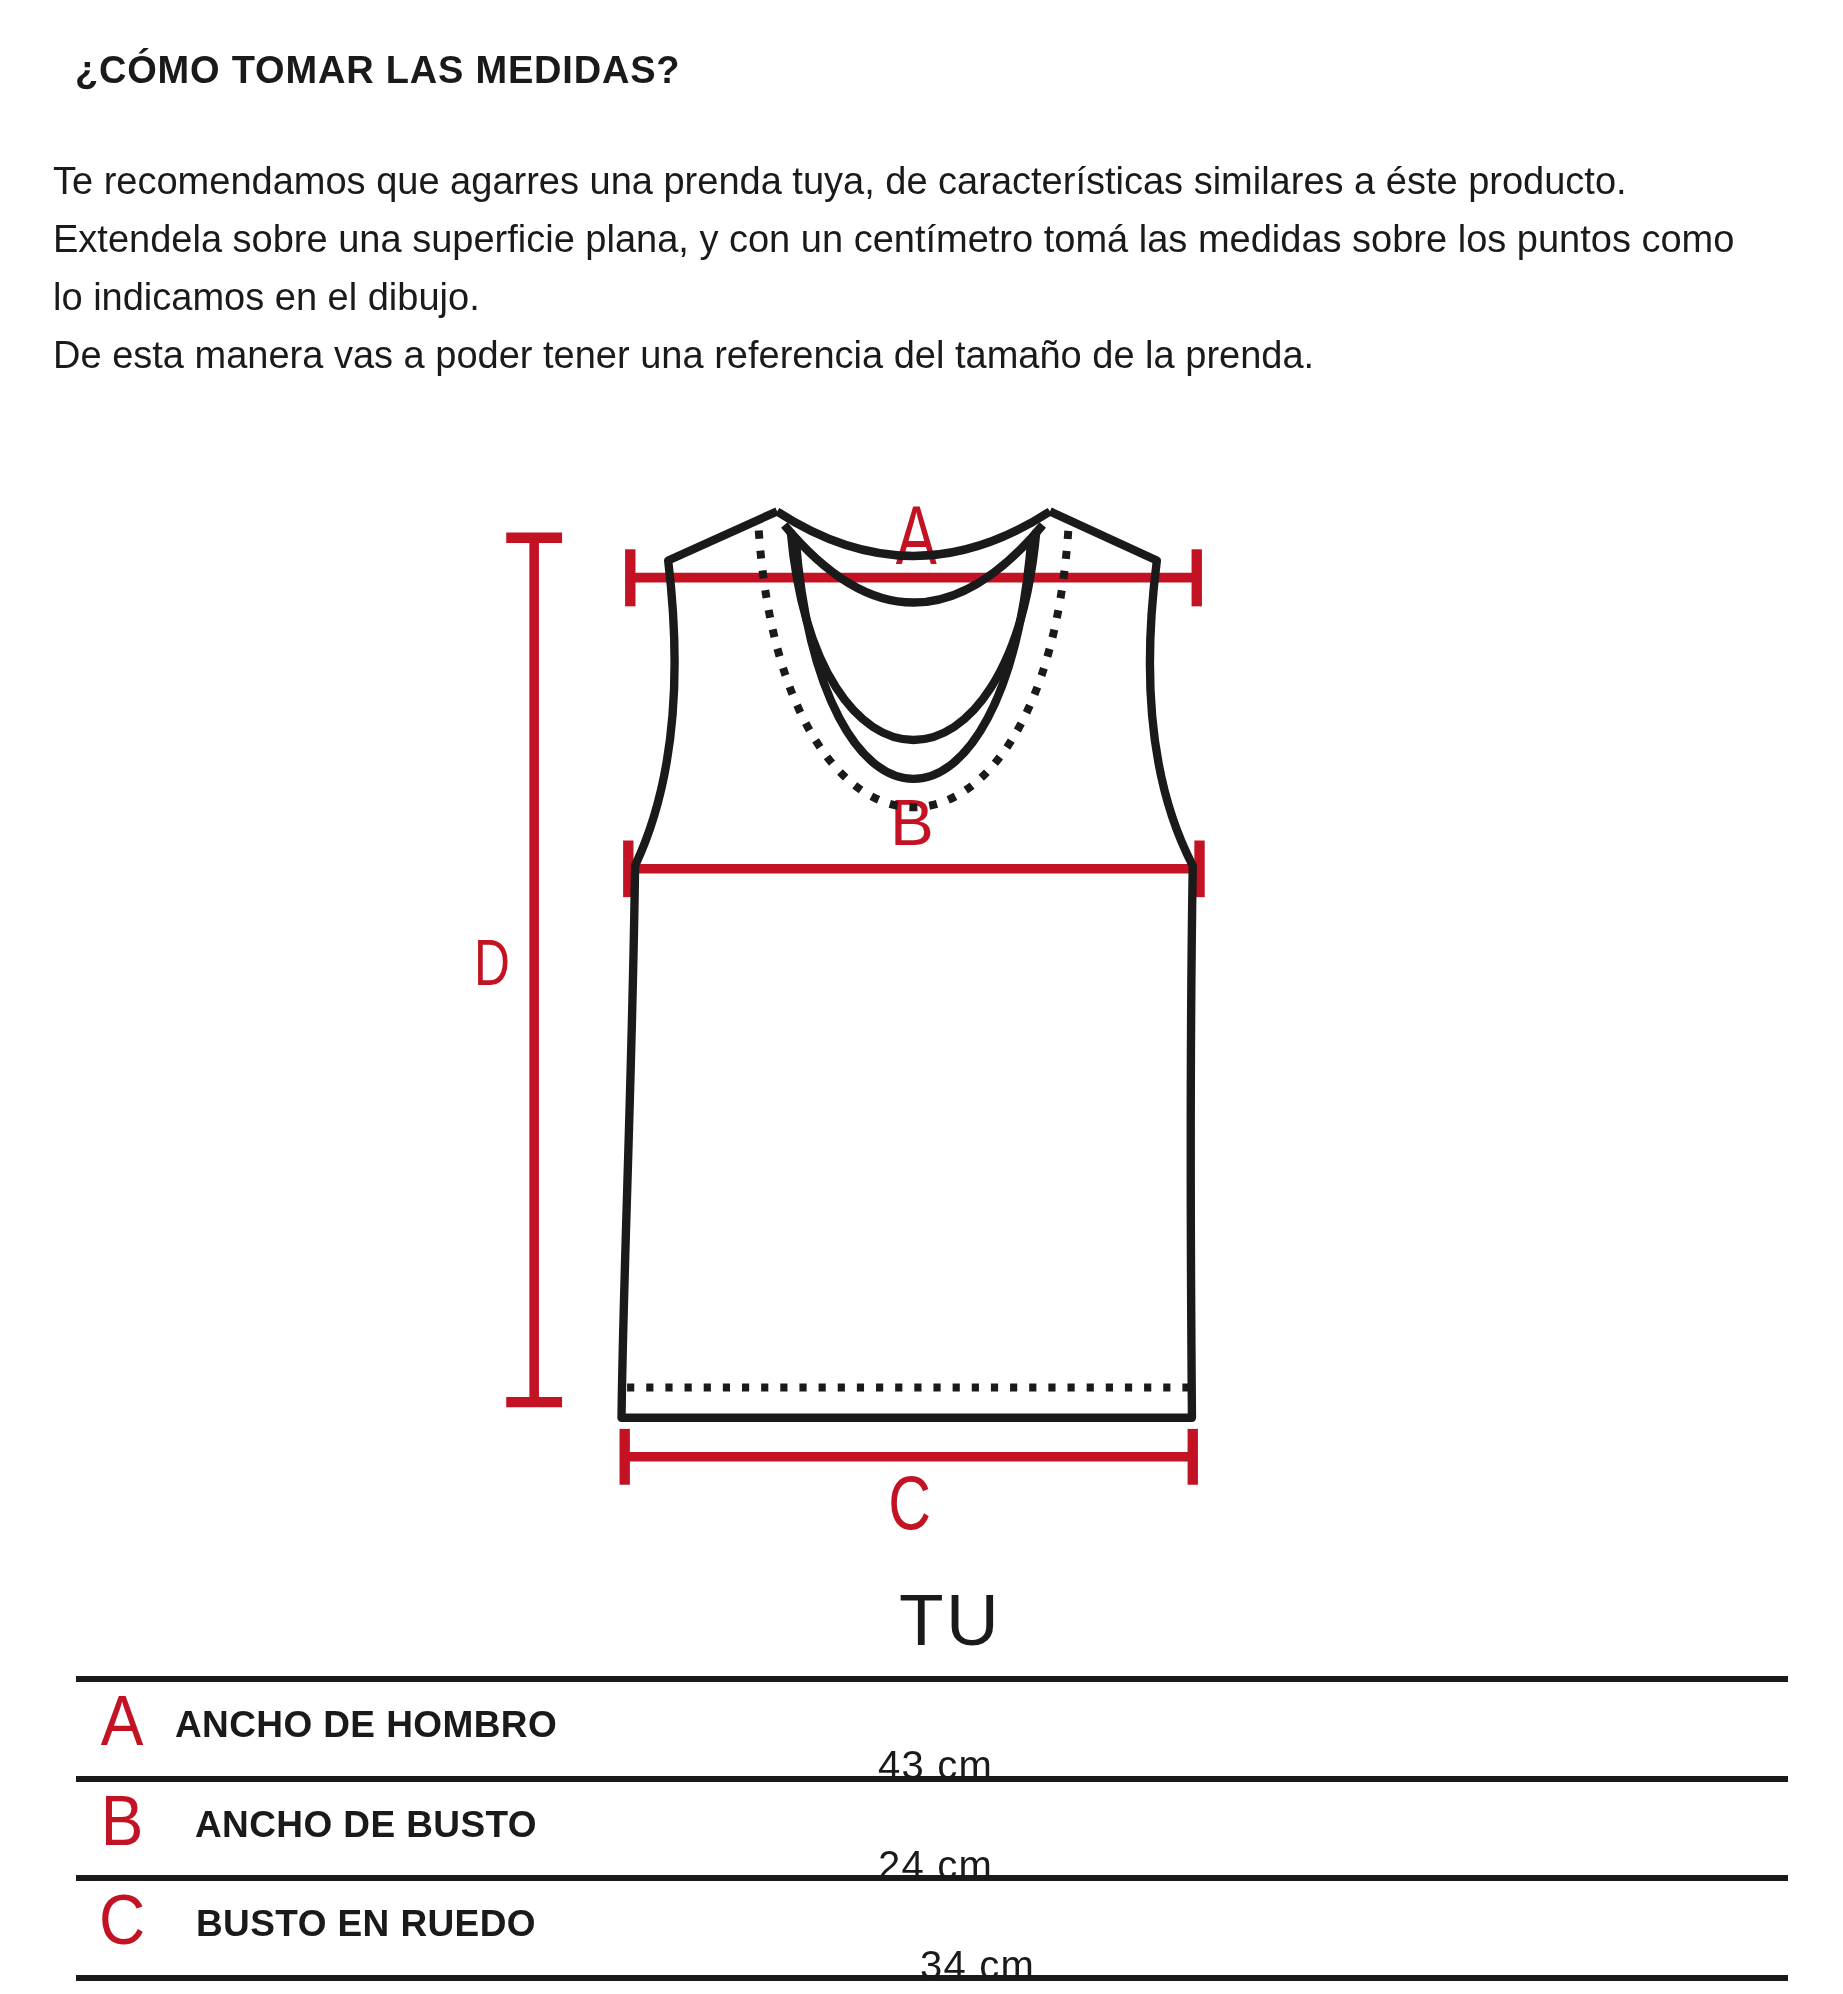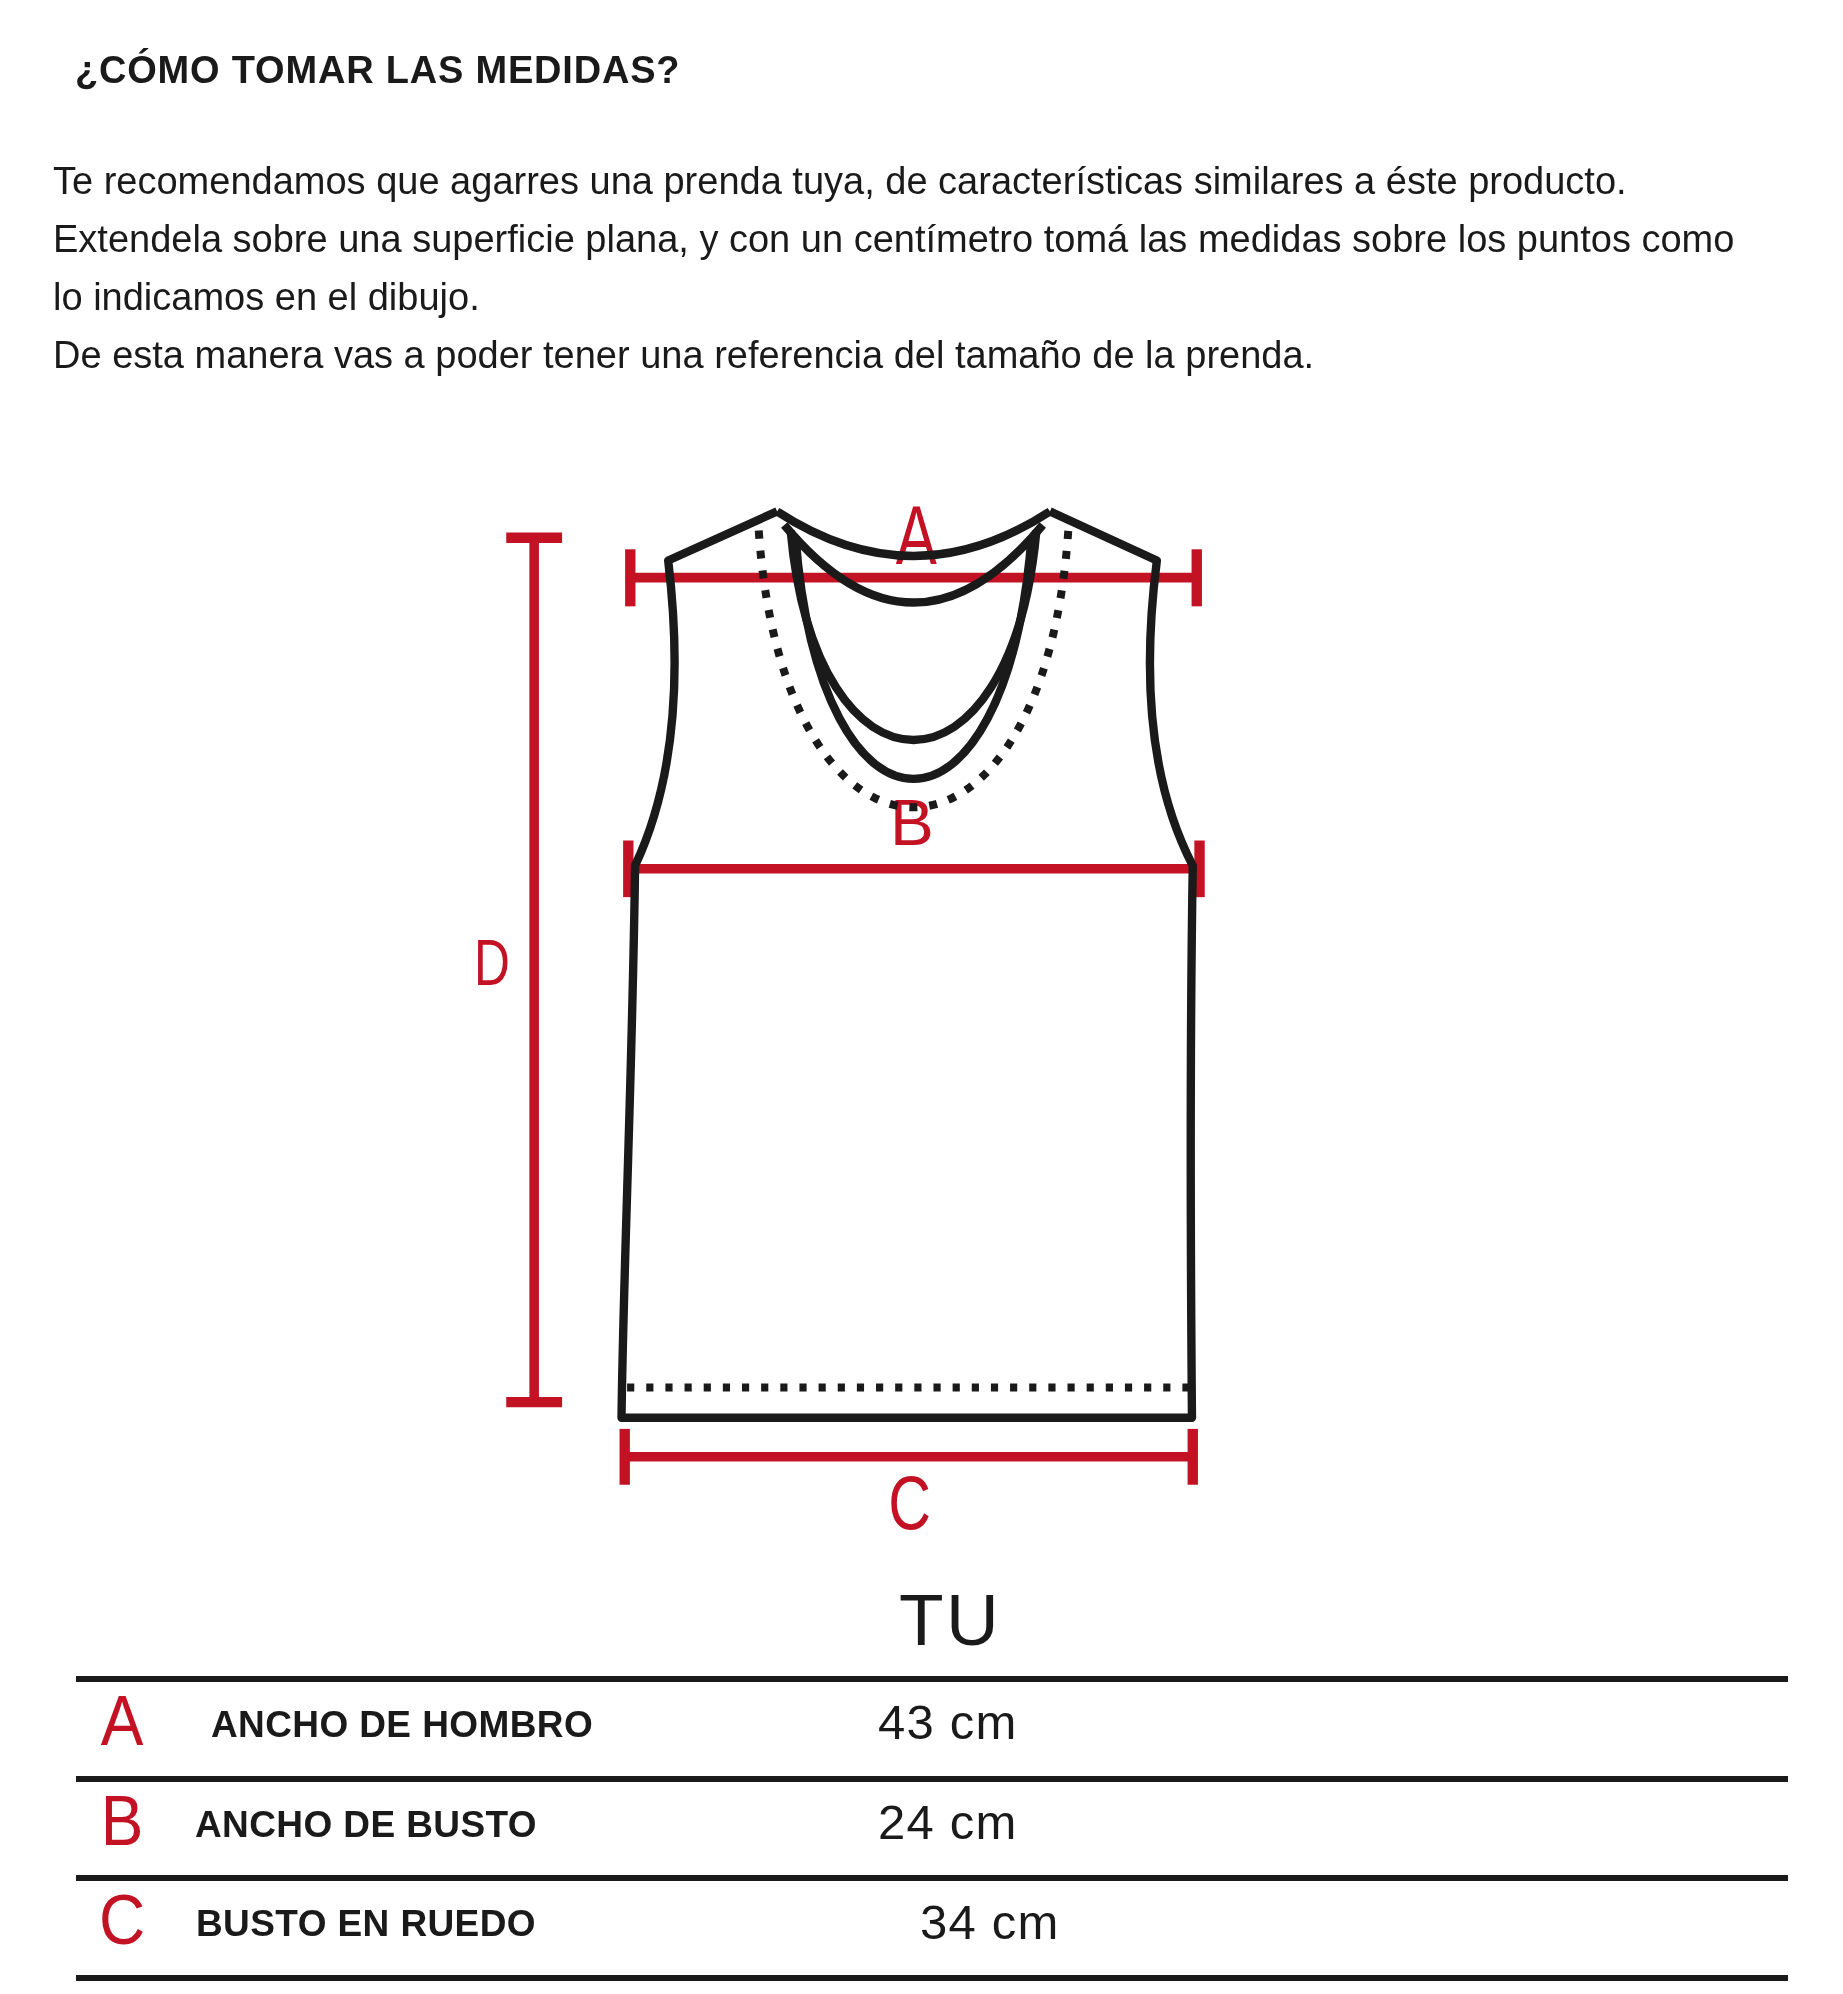--- a/index.html
+++ b/index.html
@@ -13,21 +13,21 @@
   .diagram-svg{left:0;top:0;width:1843px;height:2194px;}
   .tline{height:6.4px;background:#1A1A1A;left:76px;width:1712px;}
   .table-letter{
     color:#C31223;font-size:71px;line-height:1;
     transform:translateX(-50%) scaleX(.9);white-space:nowrap;
   }
   .row-label{
     font-weight:700;font-size:37px;line-height:1;letter-spacing:0.4px;
     transform:translateX(-50%);white-space:nowrap;
   }
-  .row-value{font-size:49px;line-height:1;letter-spacing:1.2px;white-space:nowrap;}
+  .row-value{font-size:40px;line-height:1;letter-spacing:1.2px;white-space:nowrap;margin-top:47px;}
   .size-title{font-size:73px;line-height:1;letter-spacing:2.4px;transform:translateX(-50%);white-space:nowrap;margin-top:13px;}
 </style>
 </head>
 <body>
 
 <div class="page">
 
   <div class="abs title" style="left:75px;top:49px;">¿CÓMO TOMAR LAS MEDIDAS?</div>
 
   <div class="abs intro" style="left:53px;top:152px;">Te recomendamos que agarres una prenda tuya, de características similares a éste producto.
@@ -79,21 +79,21 @@
   </svg>
 
   <div class="abs size-title" style="left:950px;top:1570px;">TU</div>
 
   <div class="abs tline" style="top:1676px;"></div>
   <div class="abs tline" style="top:1776px;"></div>
   <div class="abs tline" style="top:1875px;"></div>
   <div class="abs tline" style="top:1975px;"></div>
 
   <div class="abs table-letter" style="left:122px;top:1685px;">A</div>
-  <div class="abs row-label" style="left:366px;top:1706px;margin-left:36px;">ANCHO DE HOMBRO</div>
+  <div class="abs row-label" style="left:366px;top:1706px;">ANCHO DE HOMBRO</div>
   <div class="abs row-value" style="left:878px;top:1698px;">43 cm</div>
 
   <div class="abs table-letter" style="left:122px;top:1785px;">B</div>
   <div class="abs row-label" style="left:366px;top:1806px;">ANCHO DE BUSTO</div>
   <div class="abs row-value" style="left:878px;top:1798px;">24 cm</div>
 
   <div class="abs table-letter" style="left:122px;top:1884px;">C</div>
   <div class="abs row-label" style="left:366px;top:1905px;">BUSTO EN RUEDO</div>
   <div class="abs row-value" style="left:920px;top:1898px;">34 cm</div>
 

